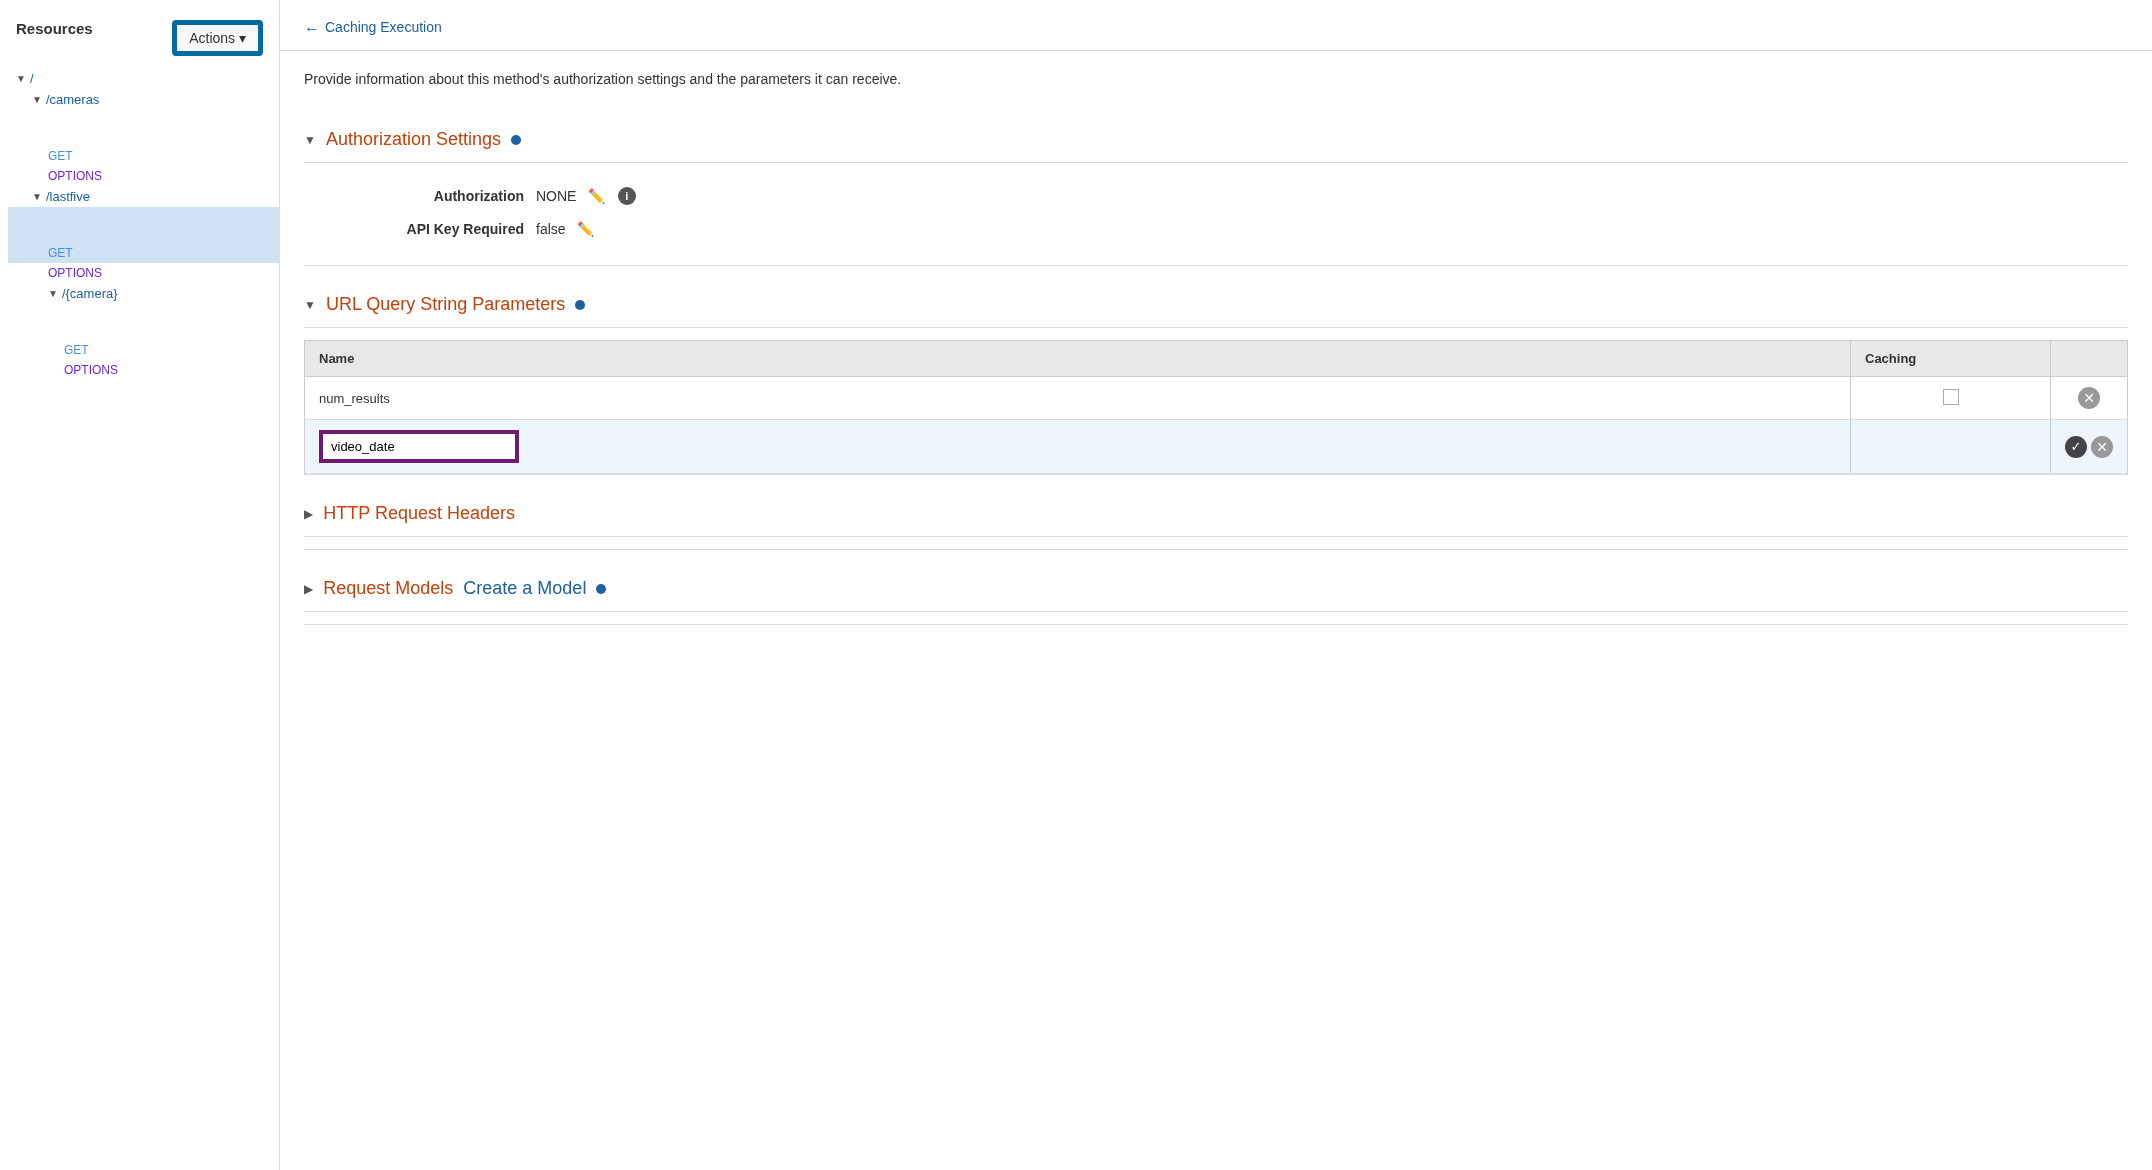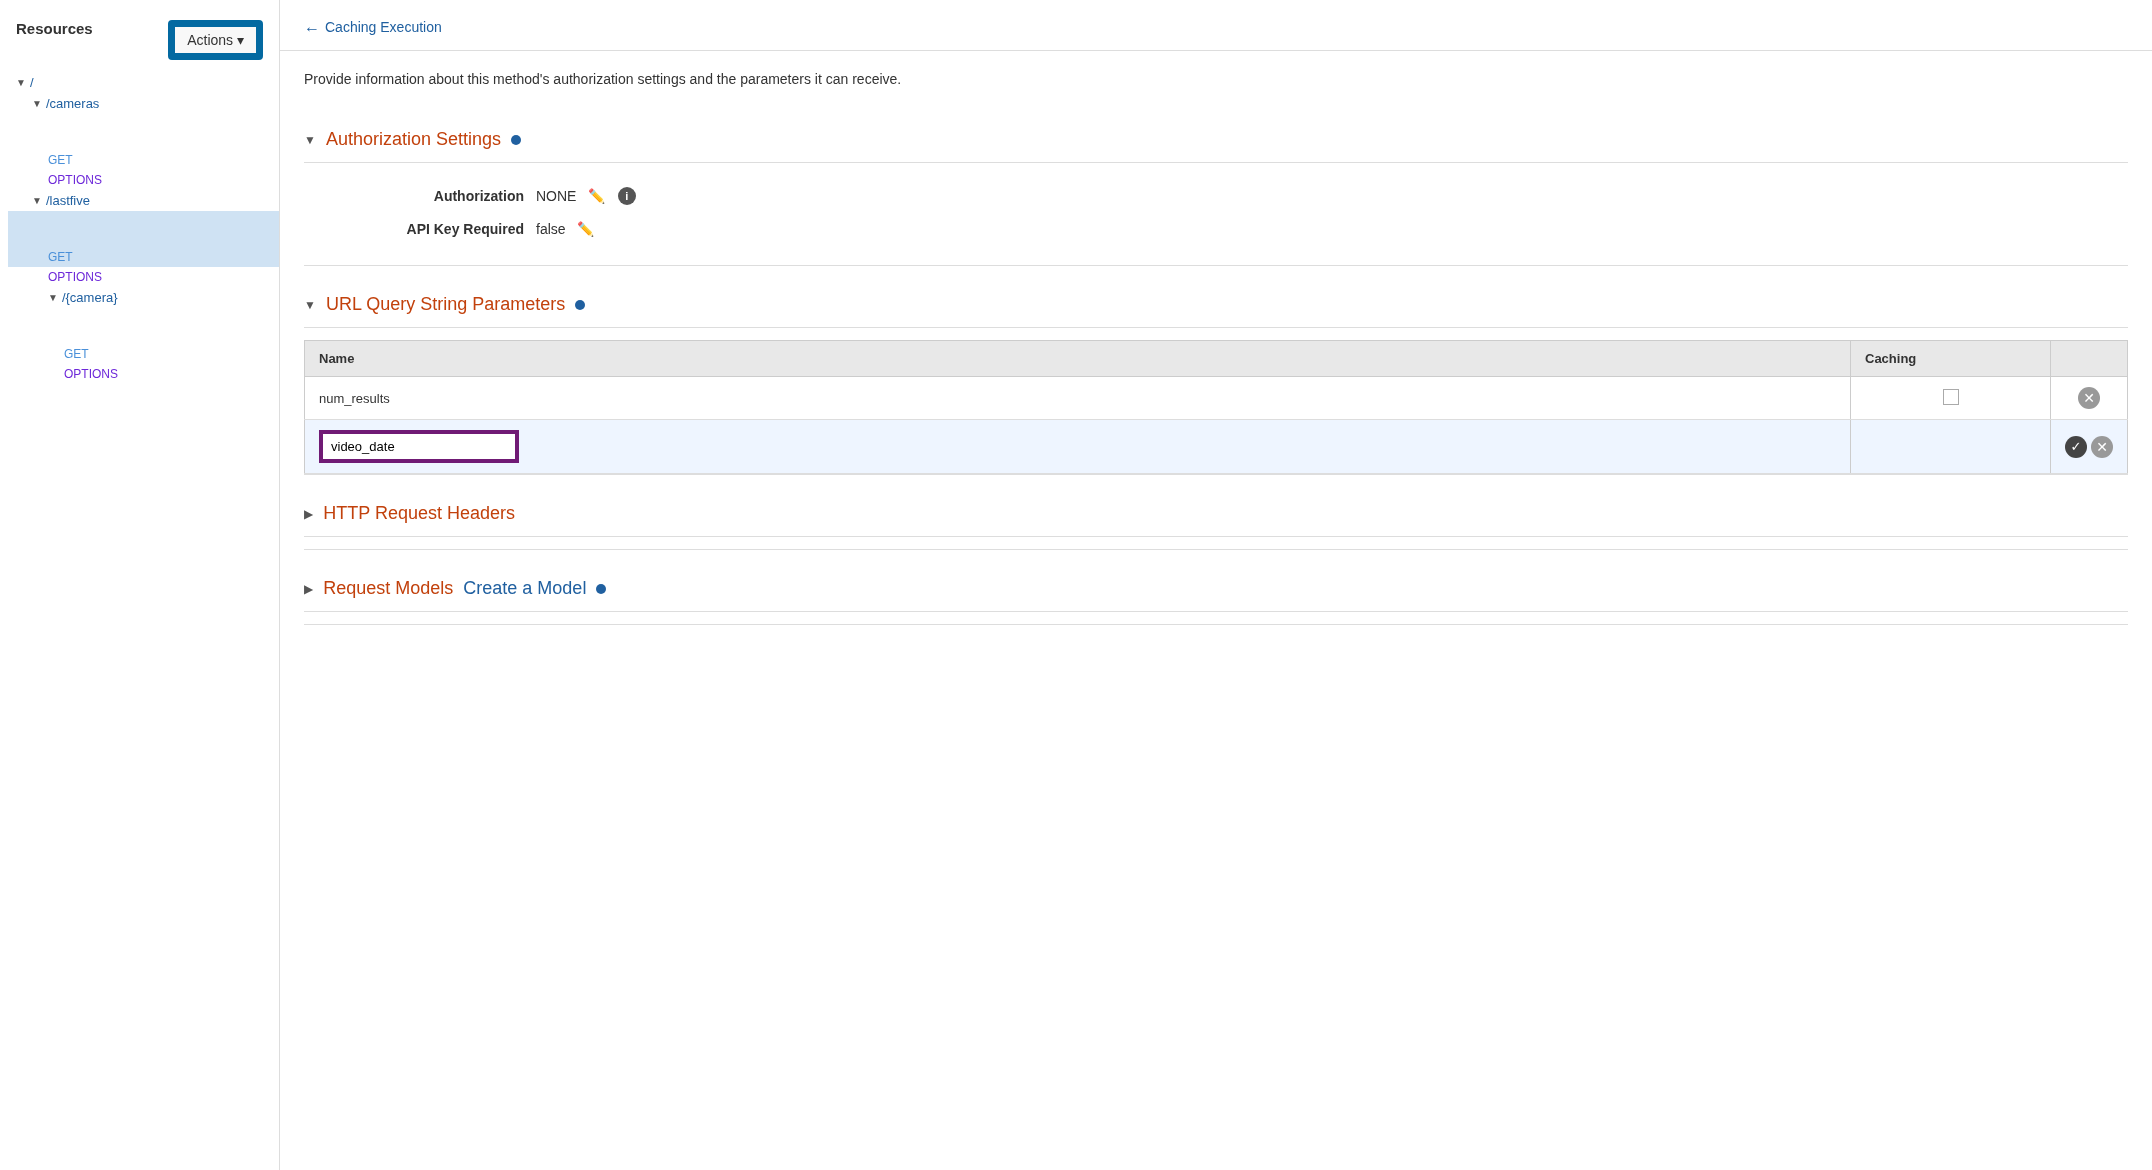--- a/index.html
+++ b/index.html
@@ -17,21 +17,21 @@
     .sidebar-header {
       display: flex; align-items: flex-start; justify-content: space-between;
       padding: 6px 16px 12px;
     }
     .sidebar-header-title {
       font-size: 15px; font-weight: 600; color: #333;
     }
     .actions-btn {
       display: inline-flex; align-items: center; gap: 4px;
       padding: 5px 12px;
-      border: 7px solid #0369a1;
+      border: 5px solid #0369a1;
       border-radius: 4px;
       background: #f8f8f8;
       cursor: pointer;
       font-size: 14px;
       color: #333;
       font-weight: 500;
     }
 
     .tree { padding: 0 0 0 8px; }
     .tree-item { display: flex; align-items: center; gap: 4px; padding: 3px 8px; cursor: pointer; }

